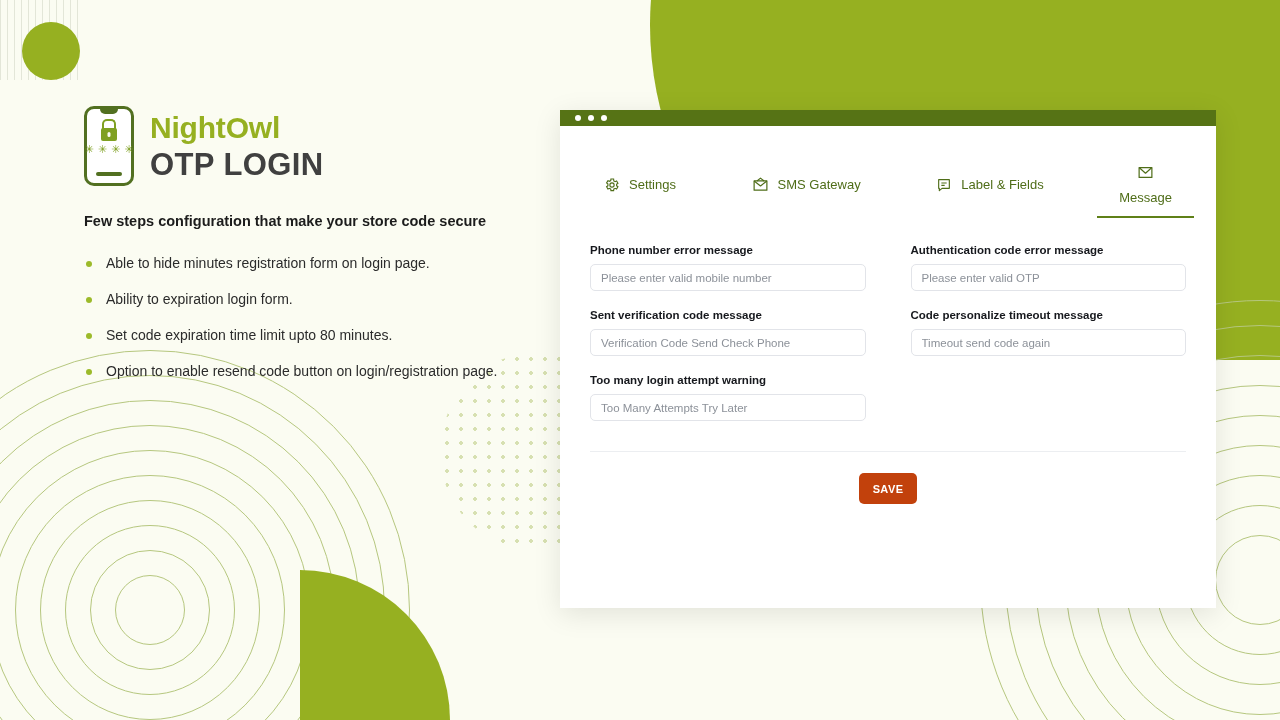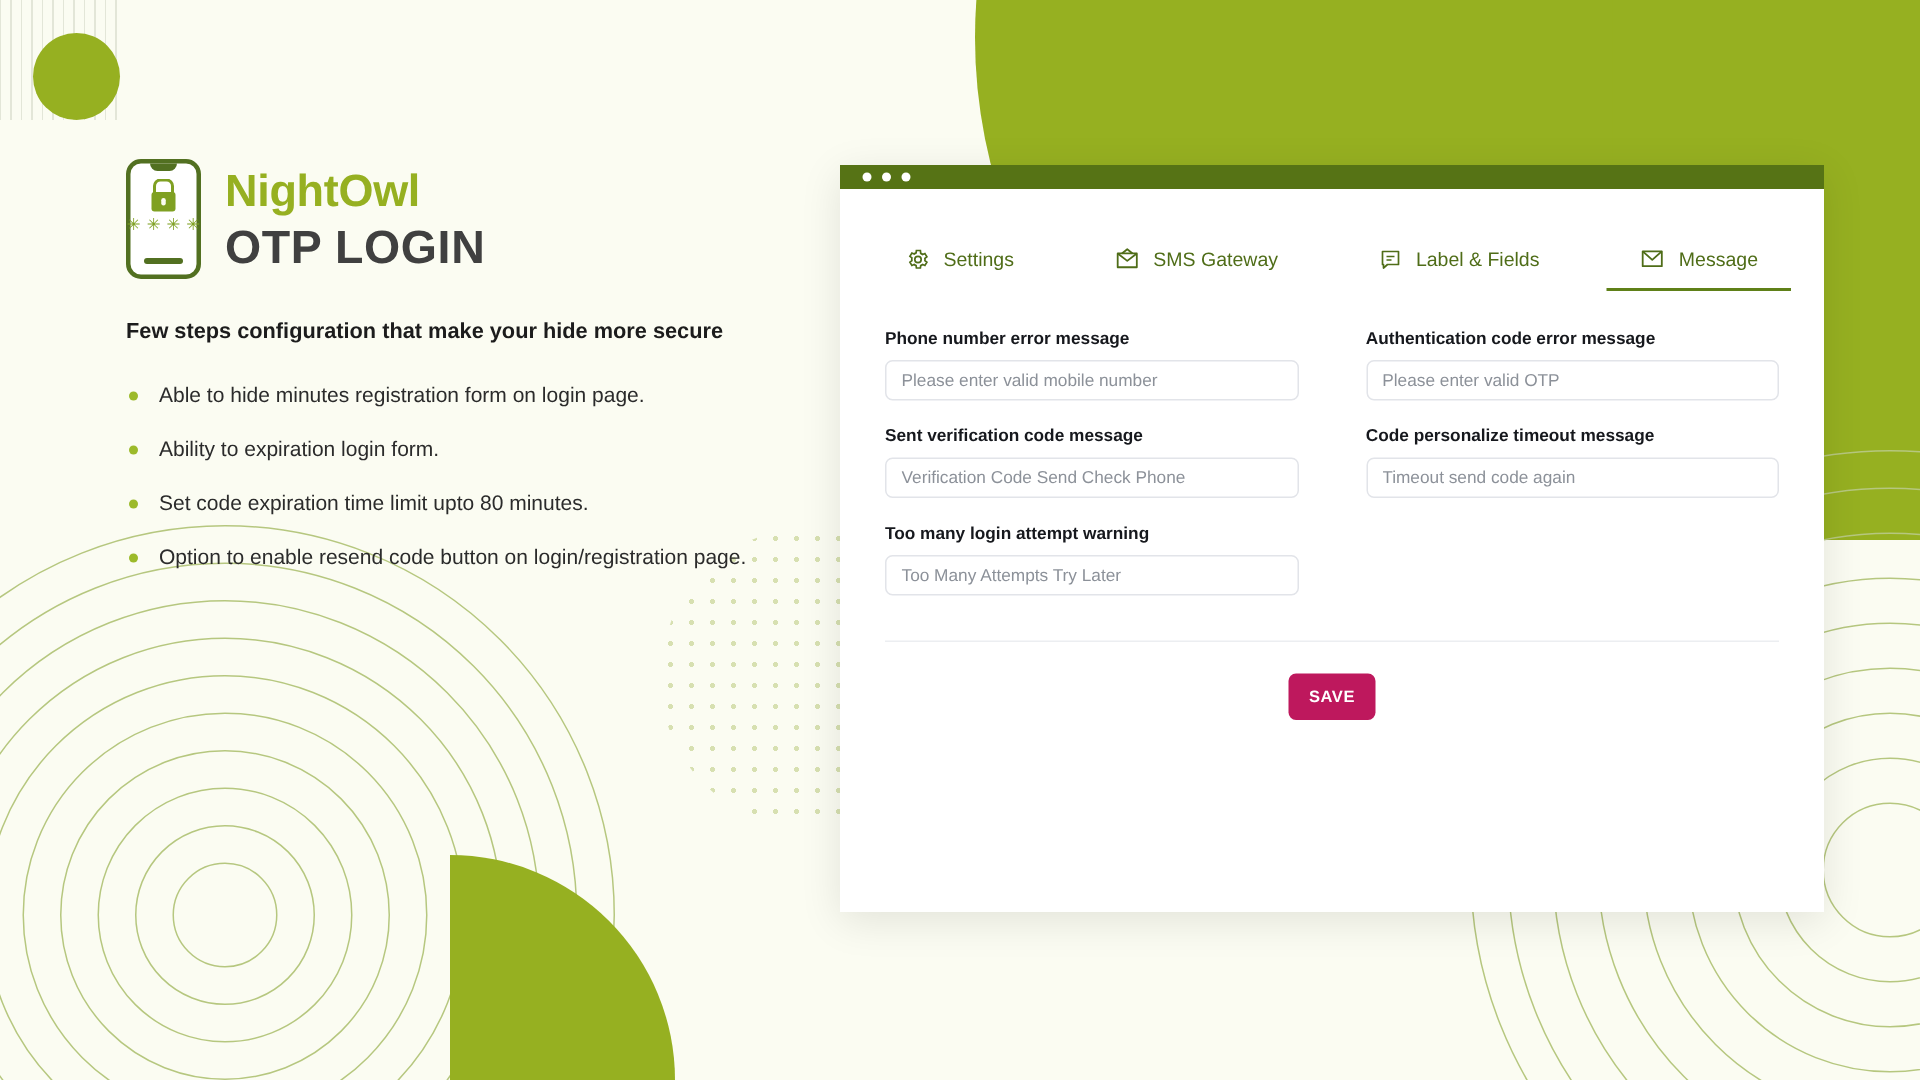--- a/index.html
+++ b/index.html
@@ -267,20 +267,21 @@
     gap: 9px;
     padding: 6px 22px 11px 22px;
     color: #4f6d18;
     font-size: 13px;
     cursor: pointer;
     border-bottom: 2.5px solid transparent;
     margin-top: 10px;
   }
   .tab.active {
     border-bottom-color: #5f8018;
+    flex-direction: column;
   }
   .tab svg { display: block; }
 
   .form-area {
     padding: 26px 30px 0 30px;
   }
   .grid {
     display: grid;
     grid-template-columns: 1fr 1fr;
     column-gap: 45px;
@@ -313,21 +314,21 @@
     background: #eceef1;
     margin: 12px 30px 0 30px;
   }
 
   .save-row {
     display: flex;
     justify-content: center;
     margin-top: 21px;
   }
   .save-btn {
-    background: #be185d;
+    background: #c2410c;
     color: #ffffff;
     border: none;
     border-radius: 5px;
     width: 58px;
     height: 31px;
     font-size: 11px;
     font-weight: bold;
     letter-spacing: .4px;
     cursor: pointer;
     font-family: "Liberation Sans", sans-serif;
@@ -385,21 +386,21 @@
       </div>
       <div class="phone-bar"></div>
     </div>
 
     <div class="brand-text">
       <div class="brand-line1">NightOwl</div>
       <div class="brand-line2">OTP LOGIN</div>
     </div>
   </div>
 
-  <div class="promo-sub">Few steps configuration that make your hide more secure</div>
+  <div class="promo-sub">Few steps configuration that make your store code secure</div>
 
   <ul class="features">
     <li>
       <span class="bullet"></span>
       <span>Able to hide minutes registration form on login page.</span>
     </li>
     <li>
       <span class="bullet"></span>
       <span>Ability to expiration login form.</span>
     </li>

